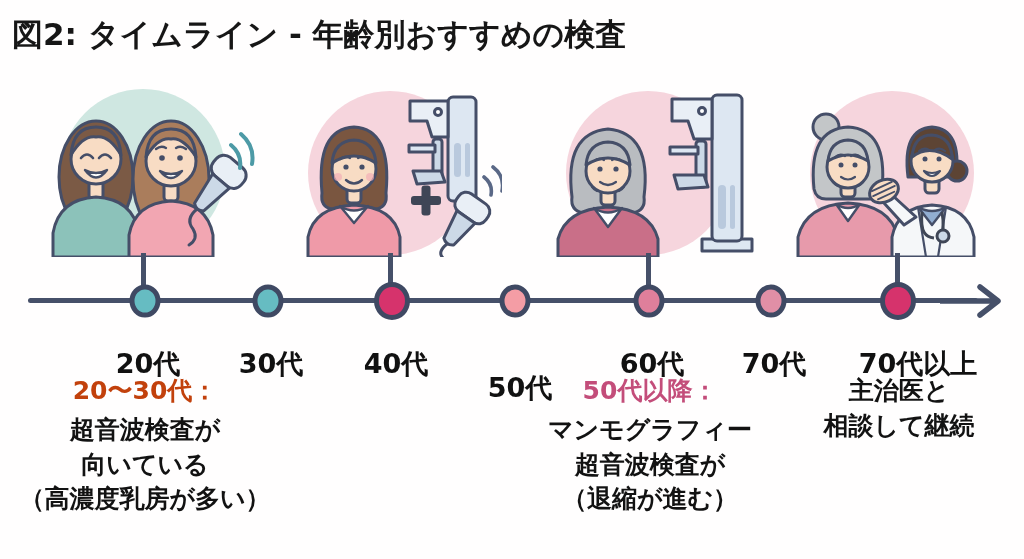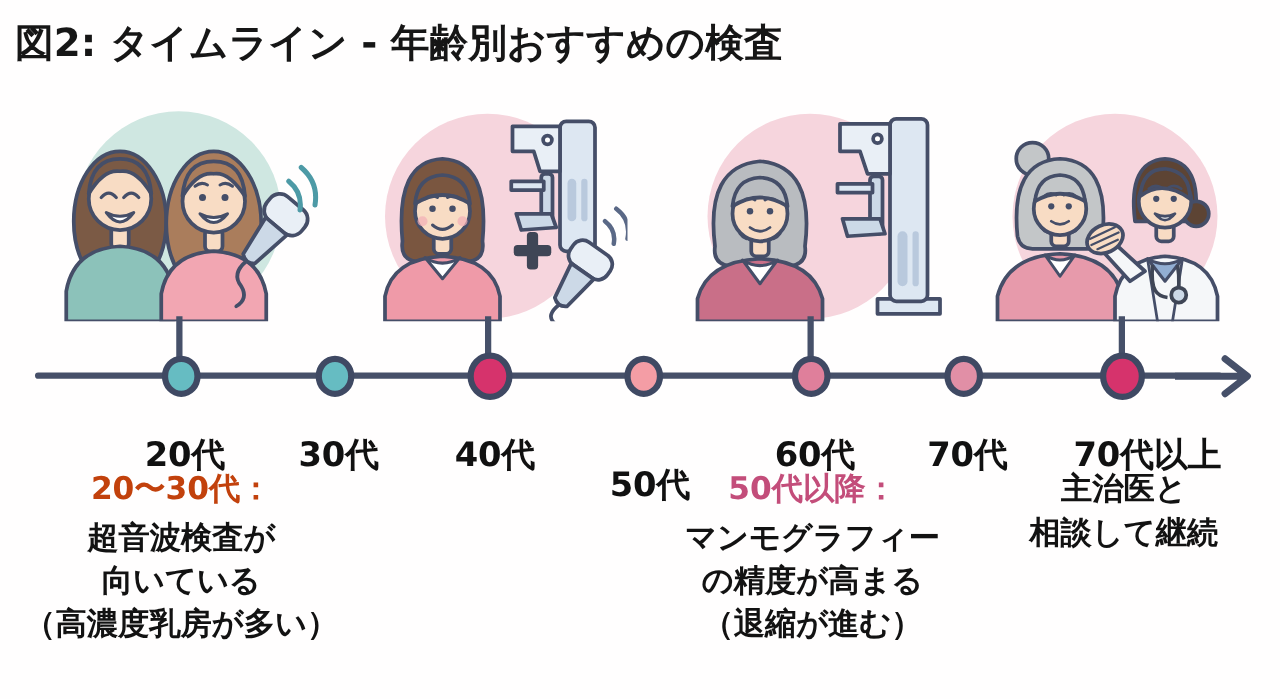--- a/index.html
+++ b/index.html
@@ -199,21 +199,21 @@
     <div class="block-heading" style="color: #c2410c;">20〜30代：</div>
     <div class="block-body">超音波検査が
 向いている
 （高濃度乳房が多い）</div>
   </div>
   <div class="block" style="left:268px;width:260px;">
   </div>
   <div class="block" style="left:520px;width:260px;">
     <div class="block-heading" style="color: rgb(195, 77, 122);">50代以降：</div>
     <div class="block-body">マンモグラフィー
-の精度が高まる
+超音波検査が
 （退縮が進む）</div>
   </div>
   <div class="block" style="left:776px;width:246px;">
     <div class="block-body">主治医と
 相談して継続</div>
   </div>
 
 </div>
 
 </body></html>

